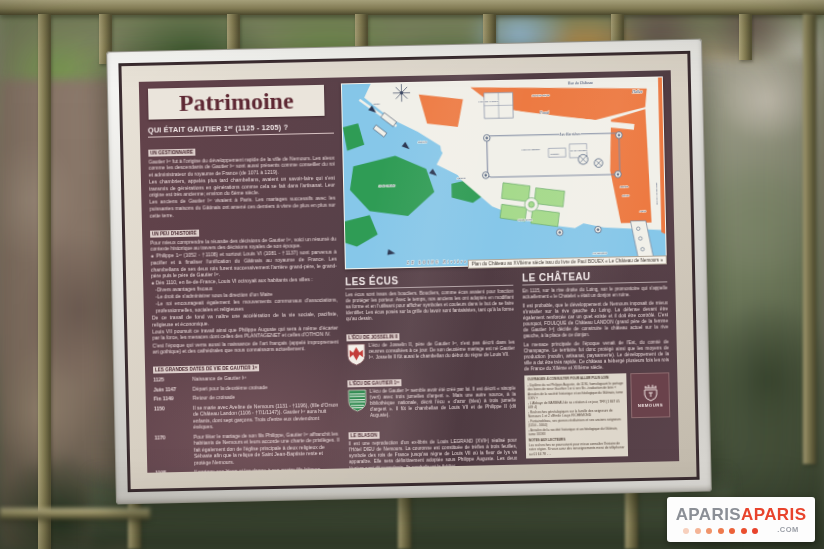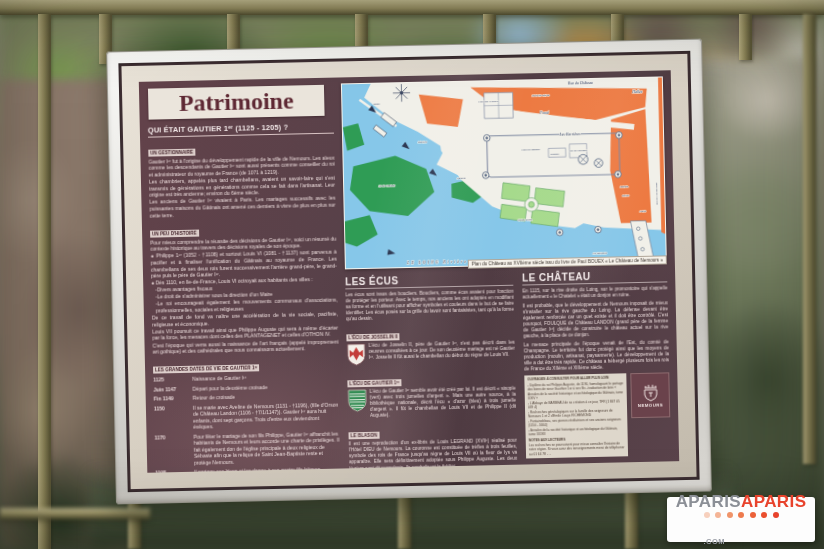--- a/index.html
+++ b/index.html
@@ -108,21 +108,21 @@
   .mlab-sm{font-size:2.9px;}
   .mlab-loing{letter-spacing:2px;font-size:4.2px;}
 
   
   #vignette{inset:0;pointer-events:none;z-index:9;box-shadow:inset 0 0 90px rgba(25,28,16,.38);}
   #watermark{left:667px;top:497px;width:148px;height:45px;z-index:10;background:#fdfdfd;
     border-radius:3px;box-shadow:0 2px 6px rgba(0,0,0,.35);
     display:flex;flex-direction:column;align-items:center;justify-content:center;gap:2px;}
   #wm-text{font-size:17px;font-weight:bold;letter-spacing:.4px;line-height:1;}
   #wm-text .wm1{color:#8b8f96;} #wm-text .wm2{color:#e8432c;}
-  #wm-row2{display:flex;align-items:flex-start;gap:19px;flex-direction:column;}
+  #wm-row2{display:flex;align-items:flex-end;gap:19px;}
   #wm-dots{display:flex;gap:5.5px;}
   #wm-dots span{width:6px;height:6px;border-radius:50%;display:inline-block;}
   #wm-com{font-size:7.5px;font-weight:bold;color:#9a9ea6;letter-spacing:.5px;}
 </style>
 </head>
 <body>
 
 <div id="scene">
 
   <div class="abs" id="bg-base"></div>

